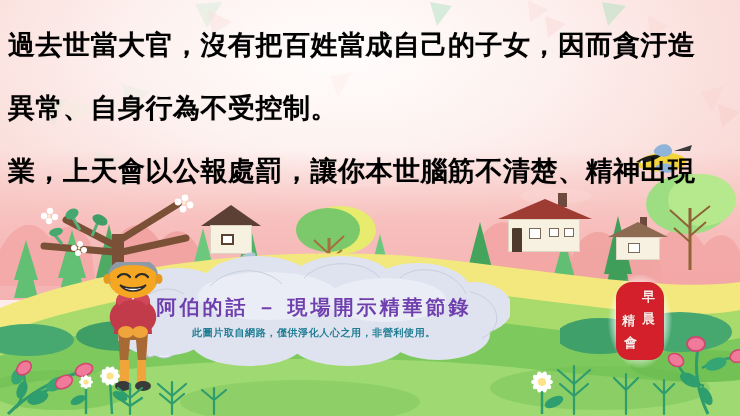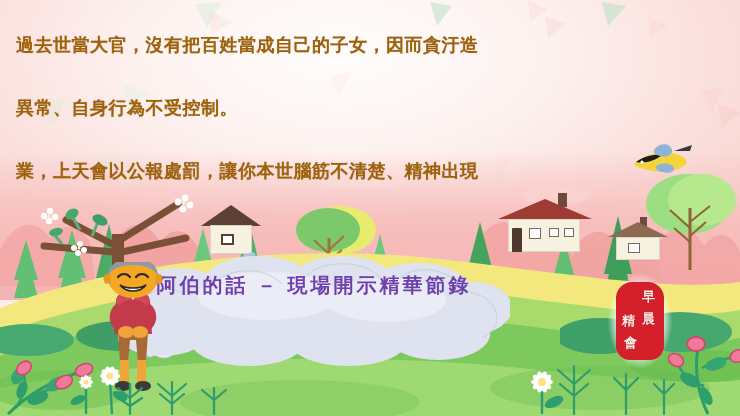--- a/index.html
+++ b/index.html
@@ -70,47 +70,47 @@
     box-sizing: border-box;
   }
   .house .chimney {
     position: absolute;
     background: #6b4a3c;
   }
 
   
   .headline {
     position: absolute;
-    left: 16px;
+    left: 8px;
     top: 14px;
     width: 712px;
-    color: #a16207;
+    color: #000000;
     font-family: "Liberation Serif", "DejaVu Serif", serif;
     font-weight: 700;
-    font-size: 18px;
+    font-size: 27px;
     line-height: 63px;
     letter-spacing: 0.5px;
     text-shadow: 0 0 1px rgba(0,0,0,0.25);
     white-space: nowrap;
   }
   .headline .ln { display: block; }
 
   
   .cloud-wrap {
     position: absolute;
     left: 118px;
     top: 256px;
     width: 392px;
     height: 110px;
   }
 
   .banner-title {
     position: absolute;
     left: 0;
-    top: 16px;
+    top: 38px;
     width: 392px;
     text-align: center;
     color: #6f3fae;
     font-family: "Liberation Serif", "DejaVu Serif", serif;
     font-weight: 700;
     font-size: 20px;
     letter-spacing: 3px;
     white-space: nowrap;
   }
   .banner-note {
@@ -377,20 +377,21 @@
       <g fill="none" stroke="#c9cfe0" stroke-width="1">
         <path d="M12 62 C22 36 48 26 66 38"></path>
         <path d="M92 30 C112 10 146 10 164 28"></path>
         <path d="M186 22 C204 2 248 4 262 22"></path>
         <path d="M282 22 C300 6 338 14 348 38"></path>
         <path d="M352 36 C382 42 388 72 364 82"></path>
       </g>
     </svg>
 
     <div class="banner-title">阿伯的話 － 現場開示精華節錄</div>
+    <div class="banner-note">此圖片取自網路，僅供淨化人心之用，非營利使用。</div>
   </div>
 
   <svg class="aber" viewBox="0 0 74 134">
 
     <path d="M22 70 L52 70 L50 100 L42 100 L40 78 L34 78 L32 100 L24 100 Z" fill="#a86a34"></path>
     <rect x="24" y="98" width="9" height="22" fill="#f0a53a"></rect>
     <rect x="41" y="98" width="9" height="22" fill="#f0a53a"></rect>
     <ellipse cx="27" cy="124" rx="8" ry="5" fill="#3a3a3a"></ellipse>
     <ellipse cx="47" cy="124" rx="8" ry="5" fill="#3a3a3a"></ellipse>
 

